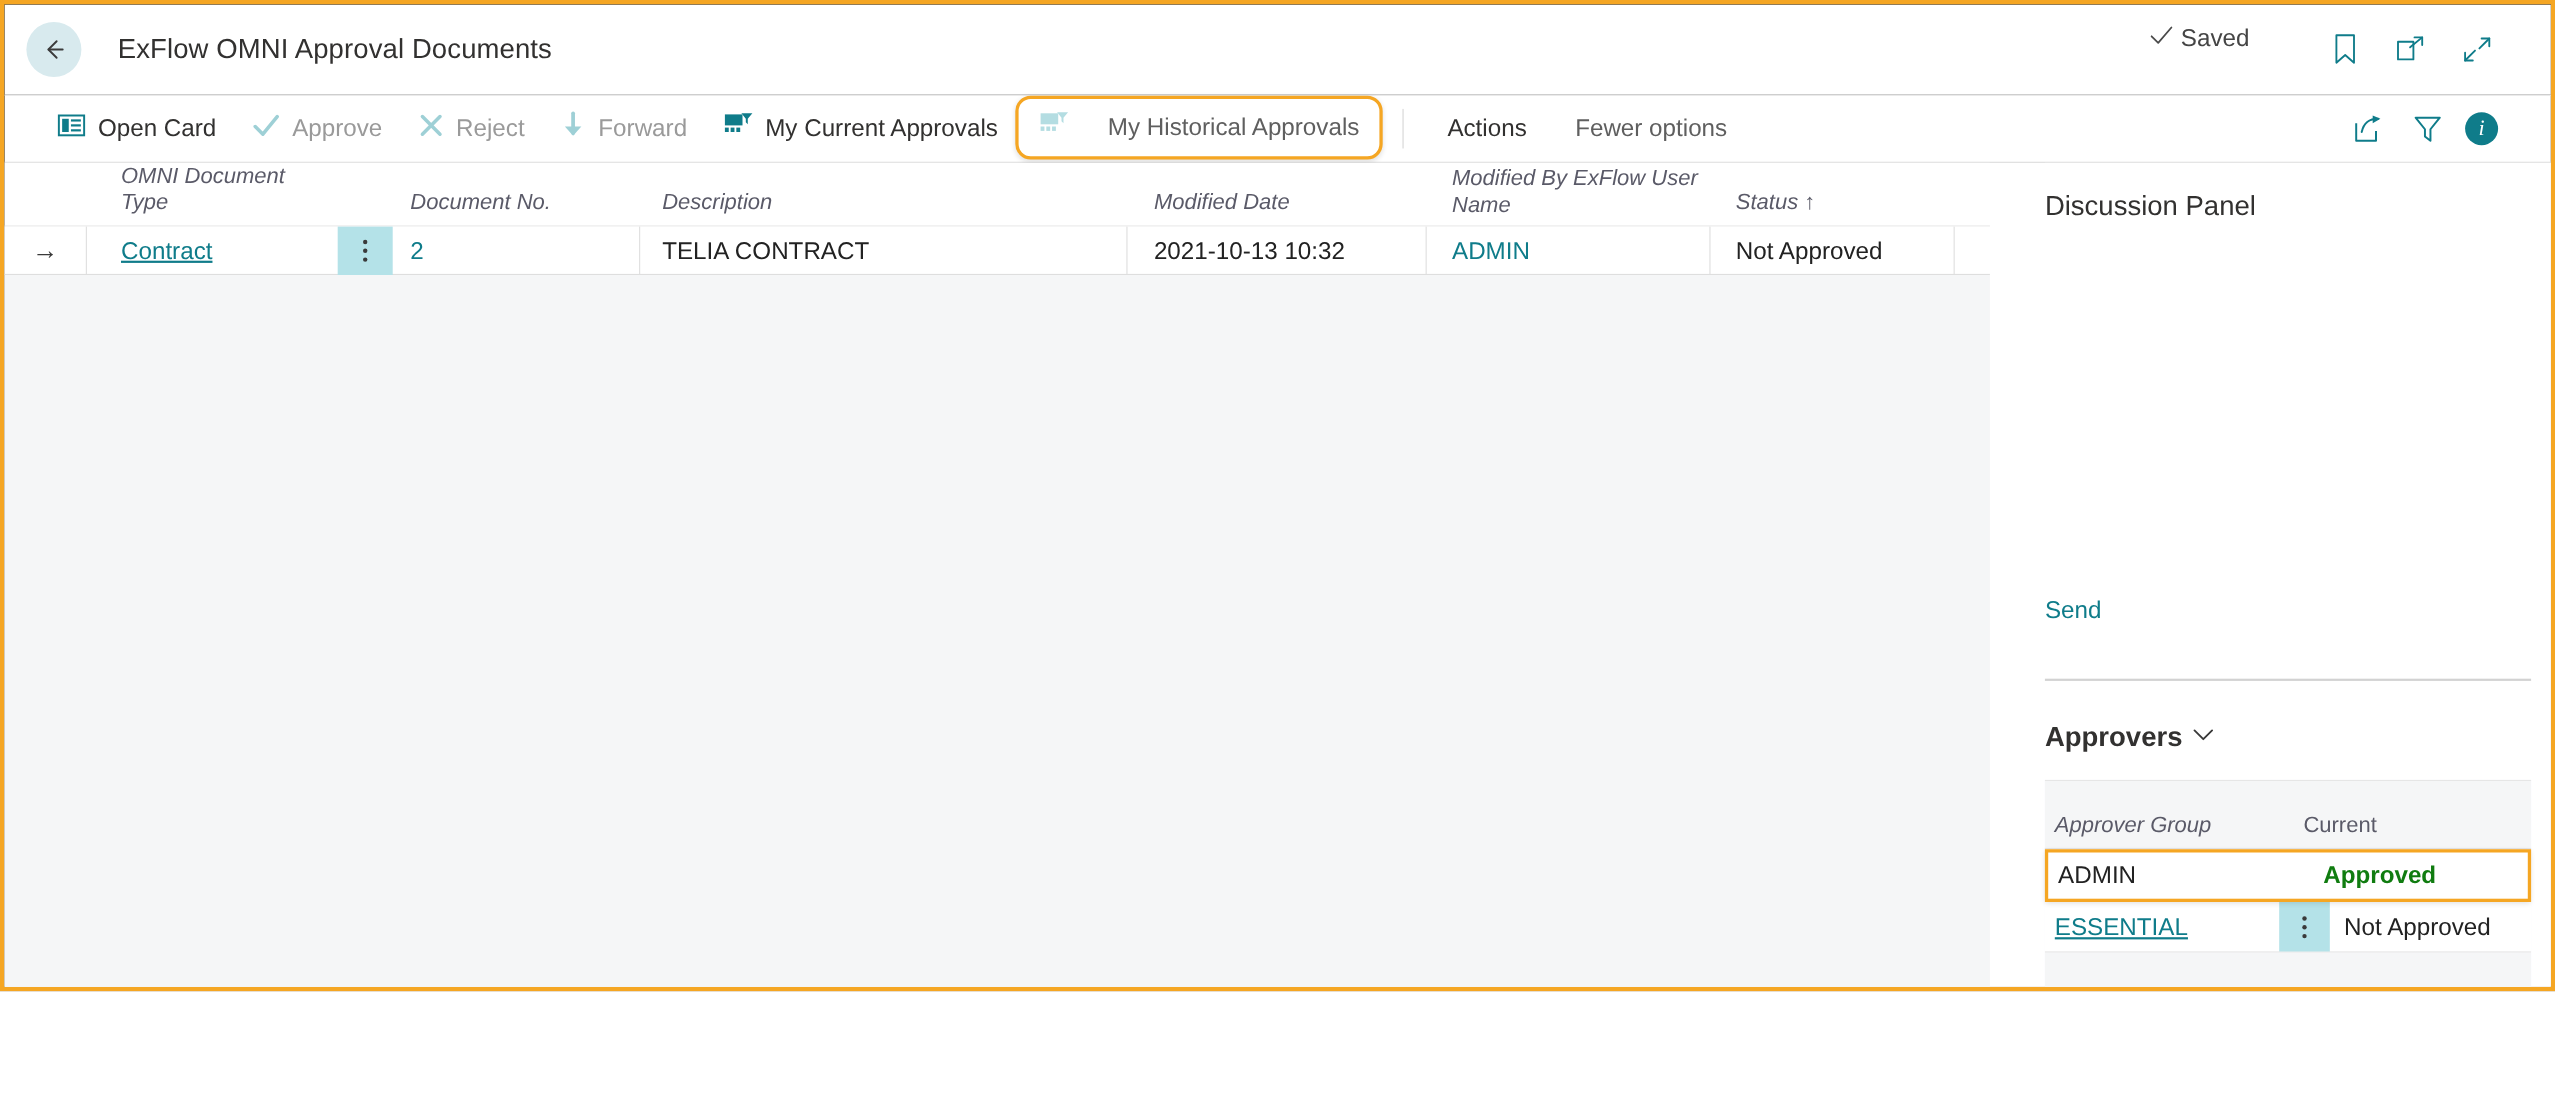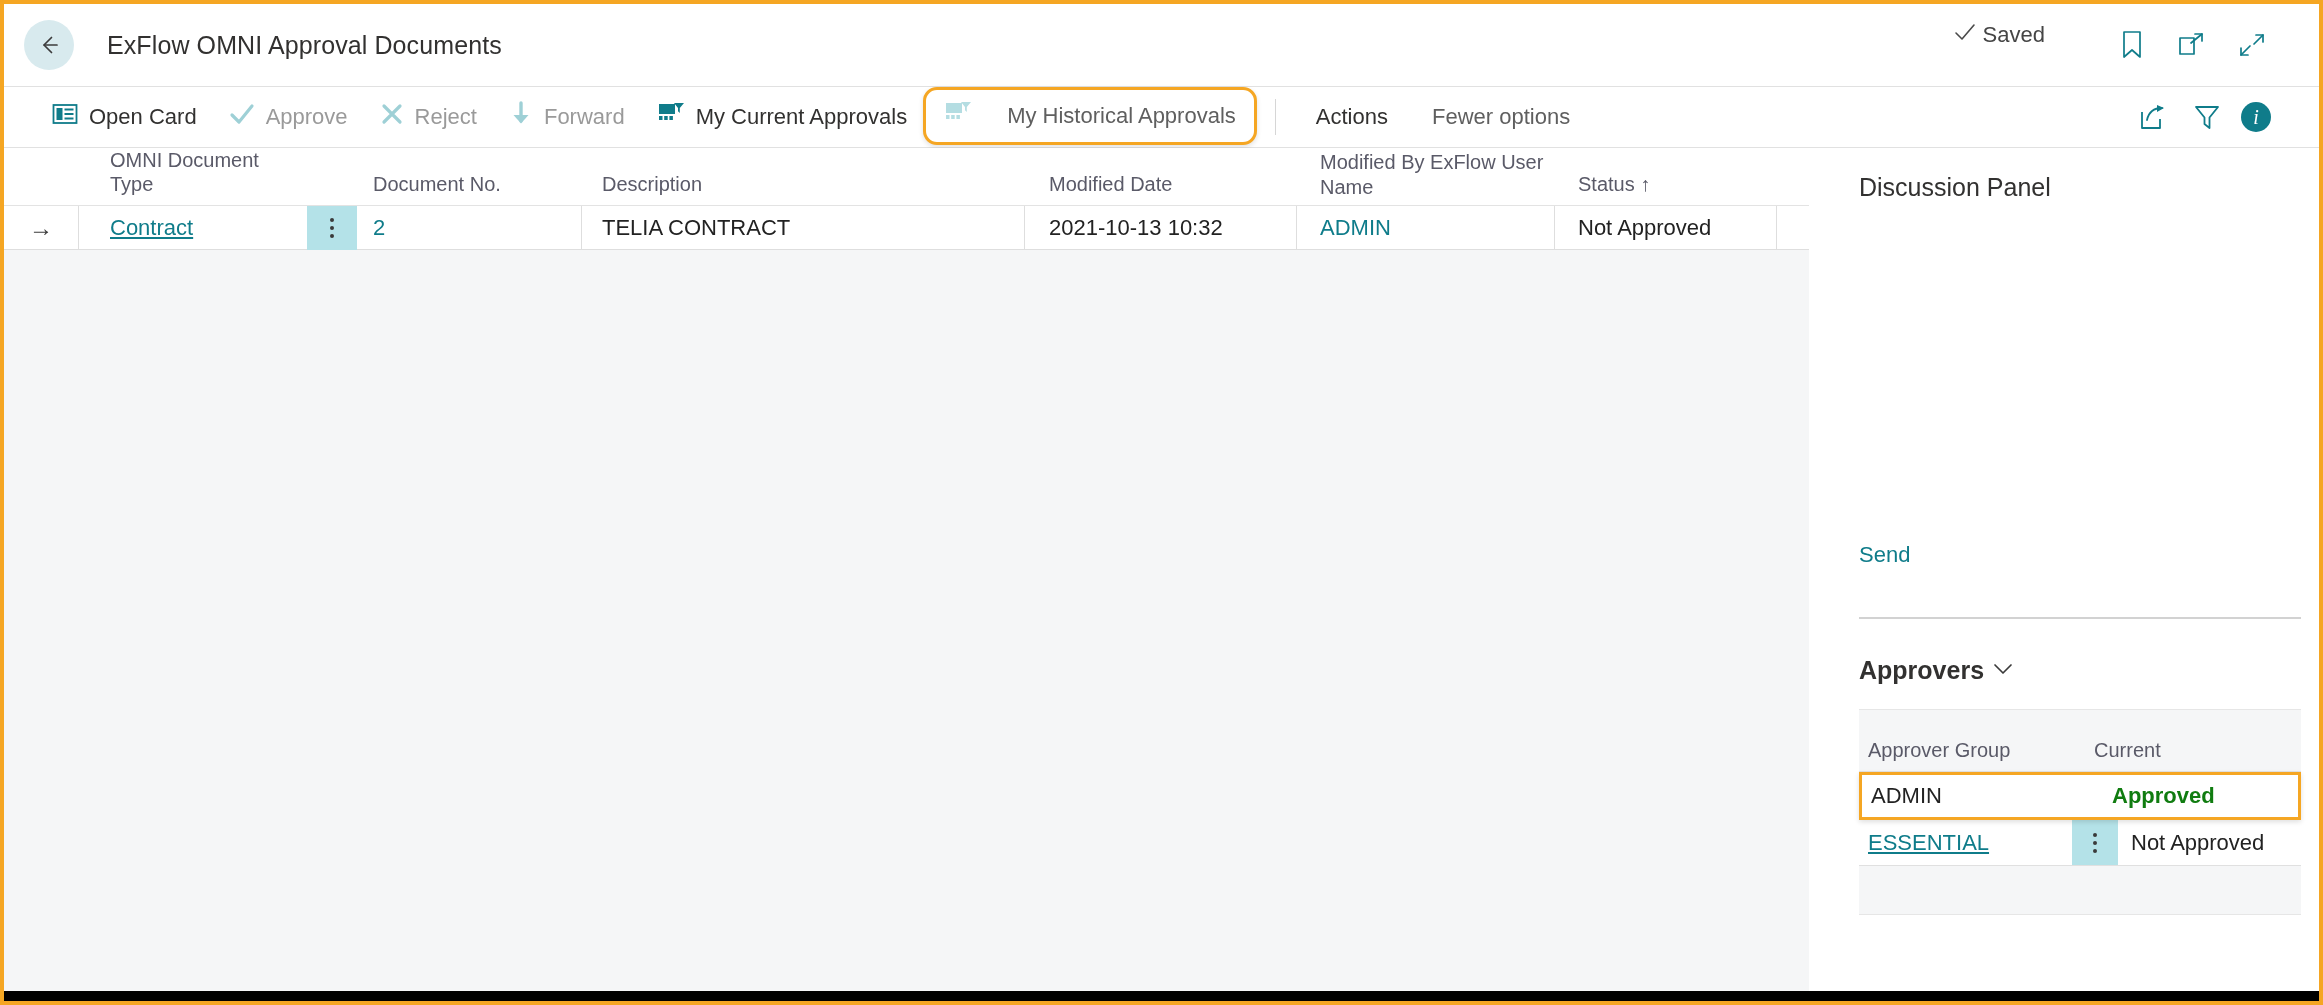--- a/index.html
+++ b/index.html
@@ -6,21 +6,21 @@
   html, body {
     width: 2323px;
     height: 1005px;
     font-family: "Liberation Sans", sans-serif;
     background: #ffffff;
     overflow: hidden;
   }
   .page {
     position: relative;
     width: 2323px;
-    height: 1005px;
+    height: 901px;
     border: 4px solid #f5a623;
     background: #000000;
     overflow: hidden;
   }
 
   
   .topbar {
     position: relative;
     height: 82px;
     display: flex;
@@ -159,20 +159,21 @@
     height: 58px;
     border-bottom: 1px solid #e3e3e3;
     padding-top: 18px;
   }
   .hcell {
     font-size: 20px;
     color: #5a5a68;
     padding: 0 0 9px 0;
     line-height: 24px;
     flex: 0 0 auto;
+    font-style: italic;
   }
   .row {
     display: flex;
     align-items: stretch;
     height: 44px;
     border-bottom: 1px solid #dedede;
     background: #ffffff;
   }
   .cell {
     font-size: 22px;
@@ -278,21 +279,21 @@
     height: 62px;
     padding-bottom: 9px;
     background: #f5f6f7;
     border-bottom: 1px solid #e3e3e3;
   }
   .appr-th {
     font-size: 20px;
     color: #5a5a68;
     flex: 0 0 auto;
   }
-  .appr-th.g { width: 222px; padding-left: 9px; }
+  .appr-th.g { width: 222px; padding-left: 9px; font-style: italic; }
   .appr-th.s { width: 200px; padding-left: 13px; }
   .appr-row {
     display: flex;
     align-items: stretch;
     height: 46px;
     background: #ffffff;
     border-bottom: 1px solid #e0e0e0;
   }
   .appr-row.sel {
     border: 3px solid #f5a623;

